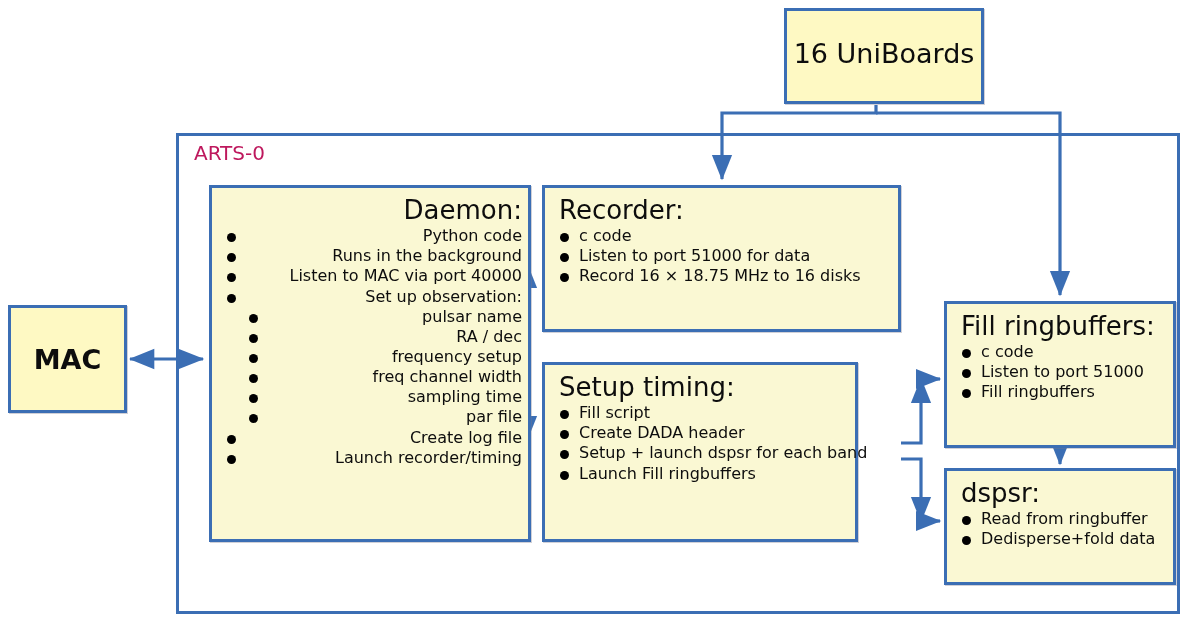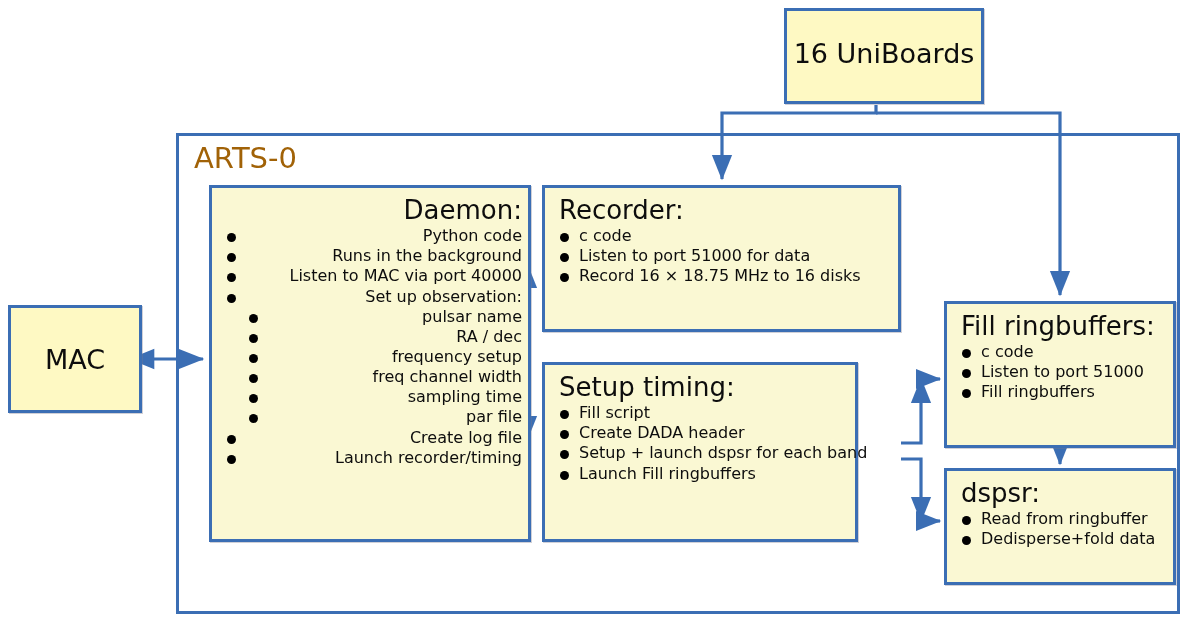--- a/index.html
+++ b/index.html
@@ -80,22 +80,22 @@
   }
   ul.bullets li.sub {
     padding-left: 42px;
     font-size: 16px;
   }
   ul.bullets li.sub::before {
     left: 23px;
   }
   .group-label {
     position: absolute;
-    font-size: 29px;
-    color: #a16207;
+    font-size: 20px;
+    color: #be185d;
     white-space: nowrap;
   }
 </style>
 </head>
 <body>
 
 <div id="canvas">
 
   <svg id="wires" viewBox="0 0 1200 620" xmlns="http://www.w3.org/2000/svg">
     <defs>
@@ -130,21 +130,21 @@
   </svg>
 
   <div class="box plain-outline" style="left:176px; top:133px; width:1004px; height:481px;"></div>
 
   <div class="group-label" style="left:194px; top:141px;">ARTS-0</div>
 
   <div class="box" style="left:784px; top:8px; width:200px; height:96px;">
     <div class="center-title" style="top:27px;">16 UniBoards</div>
   </div>
 
-  <div class="box" style="left:8px; top:305px; width:134px; height:108px;">
+  <div class="box" style="left:8px; top:305px; width:119px; height:108px;font-weight:bold;">
     <div class="center-title" style="top:36px;">MAC</div>
   </div>
 
   <div class="box filled" style="left:209px; top:185px; width:322px; height:357px;text-align:right;">
     <div class="pad">
       <div class="box-title">Daemon:</div>
       <ul class="bullets">
           <li>Python code</li>
           <li>Runs in the background</li>
           <li>Listen to MAC via port 40000</li>

